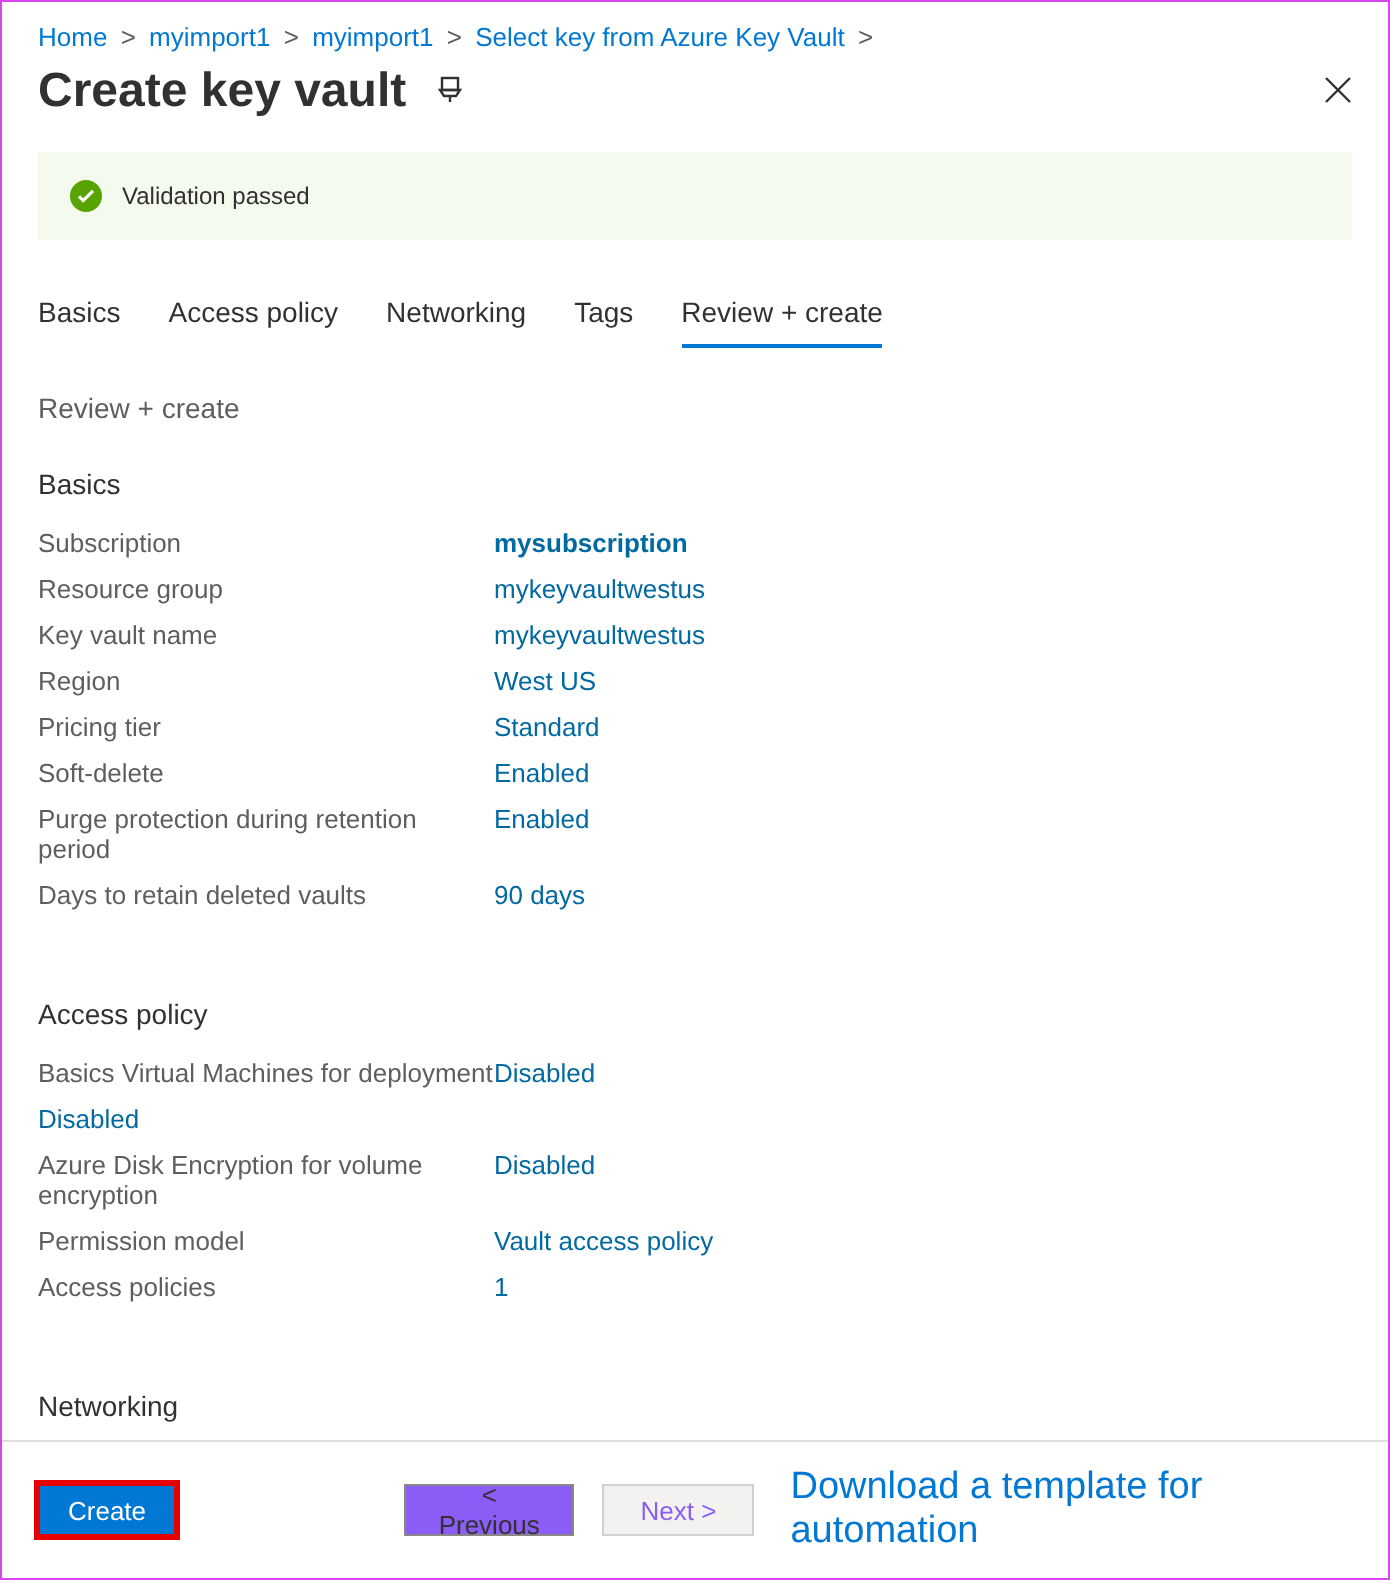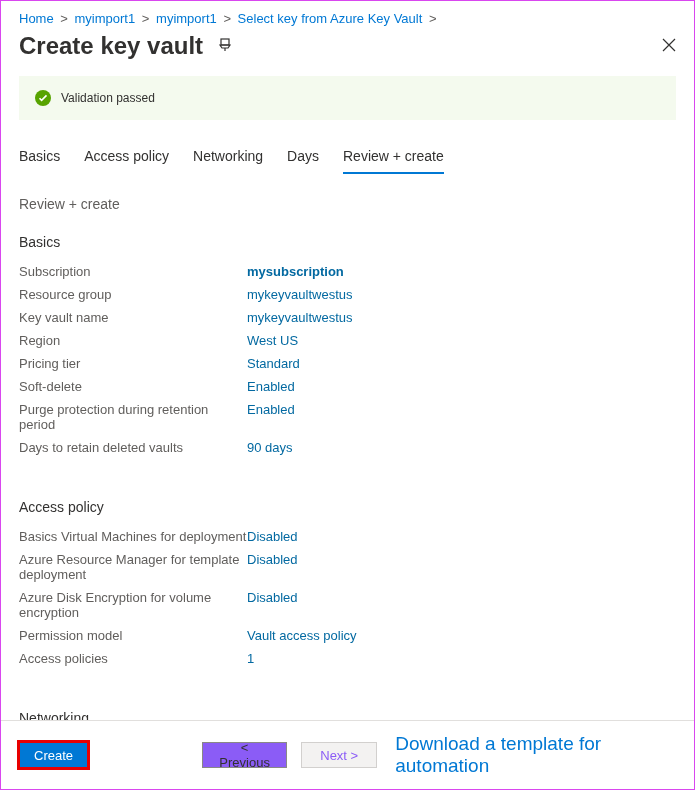--- a/index.html
+++ b/index.html
@@ -77,21 +77,21 @@
           <circle cx="8" cy="8" r="8" fill="#57a300"></circle>
           <path d="M4.5 8.2l2.1 2.1 4.9-4.9" stroke="#fff" stroke-width="1.6" fill="none"></path>
         </svg>
       <span class="validation-text">Validation passed</span>
     </div>
 
     <div class="tabs">
       <div class="tab">Basics</div>
       <div class="tab">Access policy</div>
       <div class="tab">Networking</div>
-      <div class="tab">Days</div>
+      <div class="tab">Tags</div>
       <div class="tab active">Review + create</div>
     </div>
 
     <div class="section-heading">Review + create</div>
 
     <div class="group-heading">Basics</div>
     <div id="basics-rows">
         <div class="kv-row">
           <div class="kv-label">Subscription</div>
           <div class="kv-value bold">mysubscription</div>
@@ -127,21 +127,20 @@
       </div>
 
     <div class="group-spacer"></div>
     <div class="group-heading">Access policy</div>
     <div id="access-rows">
         <div class="kv-row">
           <div class="kv-label">Basics Virtual Machines for deployment</div>
           <div class="kv-value">Disabled</div>
         </div>
         <div class="kv-row">
-          <div class="kv-label">Azure Resource Manager for template deployment</div>
           <div class="kv-value">Disabled</div>
         </div>
         <div class="kv-row">
           <div class="kv-label">Azure Disk Encryption for volume encryption</div>
           <div class="kv-value">Disabled</div>
         </div>
         <div class="kv-row">
           <div class="kv-label">Permission model</div>
           <div class="kv-value">Vault access policy</div>
         </div>

